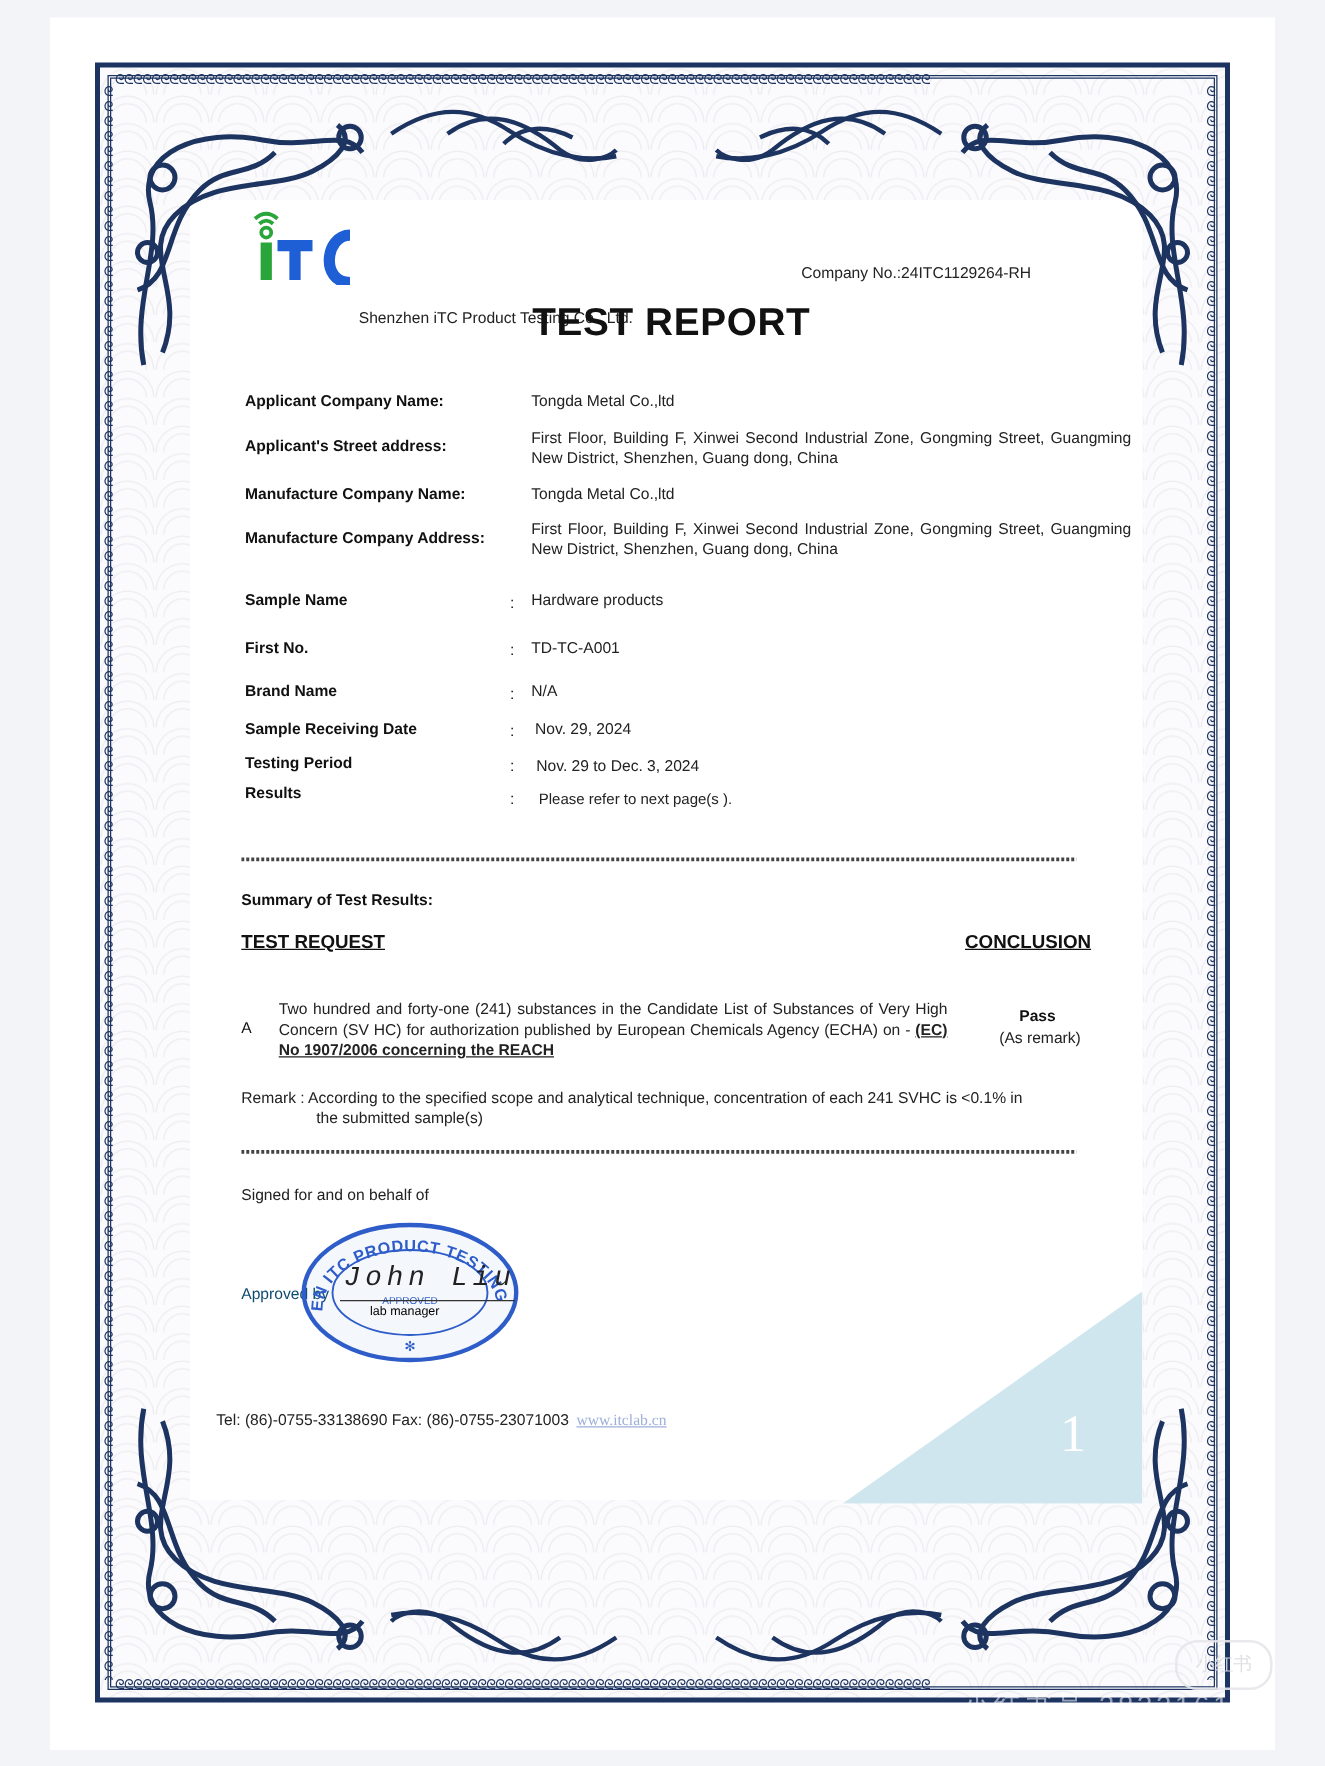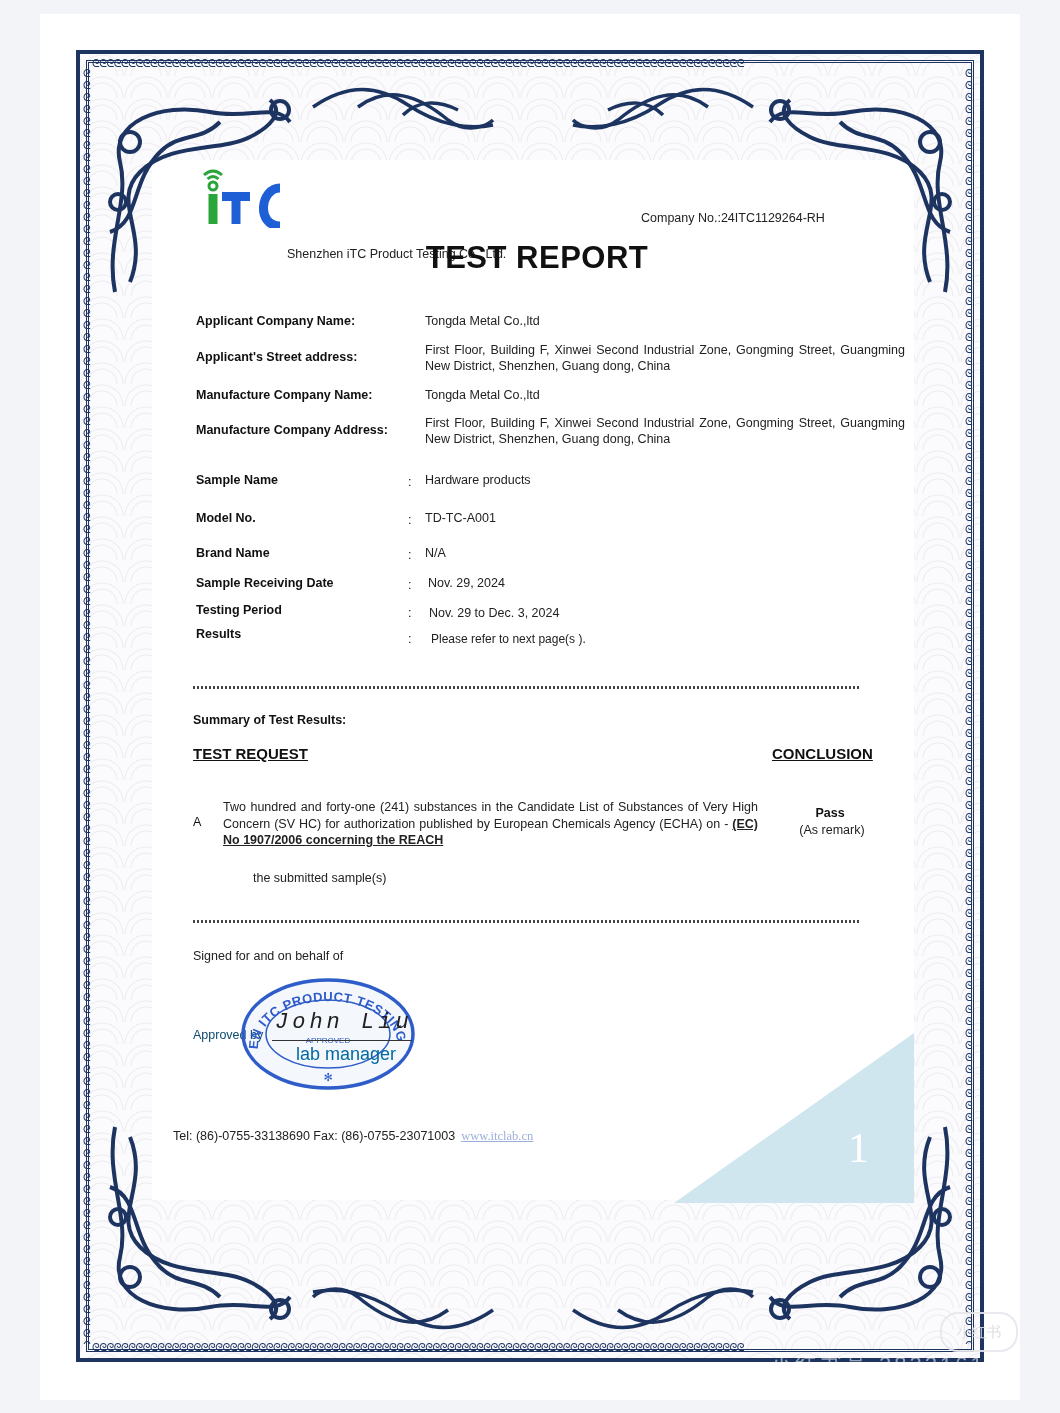--- a/index.html
+++ b/index.html
@@ -37,21 +37,21 @@
   .item-text b{text-decoration:underline;}
   .pass{position:absolute;left:790px;top:806px;width:80px;text-align:center;font-size:12.5px;font-weight:bold;}
   .asrem{position:absolute;left:790px;top:823px;width:84px;text-align:center;font-size:12.5px;color:#222;}
   .remark{position:absolute;left:193px;top:871px;width:670px;font-size:12.5px;line-height:15.5px;color:#222;}
   .remark .indent{padding-left:60px;display:block;}
   .signed{position:absolute;left:193px;top:949px;font-size:12.5px;color:#222;}
   .approved{position:absolute;left:193px;top:1028px;font-size:12.5px;color:#0c4a6e;}
   .stamp{position:absolute;left:240px;top:977px;width:176px;height:114px;}
   .sigline{position:absolute;left:272px;top:1040px;width:140px;border-top:1.5px solid #333;}
   .signature{position:absolute;left:275px;top:1010px;font-family:Liberation Mono, monospace;font-style:italic;font-size:22px;color:#222;letter-spacing:4px;}
-  .labmgr{position:absolute;left:296px;top:1044px;font-size:18px;color:#0369a1;}
+  .labmgr{position:absolute;left:296px;top:1044px;font-size:10px;color:#000000;}
   .footer{position:absolute;left:173px;top:1129px;font-size:12.5px;color:#222;}
   .footer .url{font-family:"Liberation Serif",serif;color:#9db0d8;text-decoration:underline;margin-left:6px;}
   .tri{position:absolute;left:674px;top:1033px;width:240px;height:170px;background:#cfe6ef;clip-path:polygon(100% 0,100% 100%,0 100%);}
   .pageno{position:absolute;left:848px;top:1124px;font-family:"Liberation Serif",serif;font-size:42px;color:#fff;}
   .watermark{position:absolute;left:770px;top:1350px;font-size:22px;color:rgba(255,255,255,0.55);letter-spacing:3px;}
   .wm-badge{position:absolute;left:940px;top:1312px;width:74px;height:36px;border:2px solid rgba(230,230,235,0.9);border-radius:18px;font-size:15px;color:rgba(220,220,225,0.9);text-align:center;line-height:36px;}
 </style>
 </head>
 <body>
 
@@ -140,21 +140,21 @@
 <div class="val wrap" style="top:342px">First Floor, Building F, Xinwei Second Industrial Zone, Gongming Street, Guangming New District, Shenzhen, Guang dong, China</div>
 <div class="lbl" style="top:388px">Manufacture Company Name:</div>
 <div class="val" style="top:388px">Tongda Metal Co.,ltd</div>
 <div class="lbl" style="top:423px">Manufacture Company Address:</div>
 <div class="val wrap" style="top:415px">First Floor, Building F, Xinwei Second Industrial Zone, Gongming Street, Guangming New District, Shenzhen, Guang dong, China</div>
 
 <div class="lbl" style="top:473px">Sample Name</div>
 <div class="colon" style="top:475px">:</div>
 <div class="val" style="top:473px">Hardware products</div>
 
-<div class="lbl" style="top:511px">Model No.</div>
+<div class="lbl" style="top:511px">First No.</div>
 <div class="colon" style="top:513px">:</div>
 <div class="val" style="top:511px">TD-TC-A001</div>
 
 <div class="lbl" style="top:546px">Brand Name</div>
 <div class="colon" style="top:548px">:</div>
 <div class="val" style="top:546px">N/A</div>
 
 <div class="lbl" style="top:576px">Sample Receiving Date</div>
 <div class="colon" style="top:578px">:</div>
 <div class="val" style="top:576px;left:428px">Nov. 29, 2024</div>
@@ -171,20 +171,21 @@
 
 <div class="summary">Summary of Test Results:</div>
 <div class="h-req">TEST REQUEST</div>
 <div class="h-con">CONCLUSION</div>
 <div class="item-letter">A</div>
 <div class="item-text"><span>Two hundred and forty-one (241) substances in the Candidate List of Substances of Very High Concern (SV HC) for authorization published by European Chemicals Agency (ECHA) on - </span><b>(EC) No 1907/2006 concerning the REACH</b></div>
 <div class="pass">Pass</div>
 <div class="asrem">(As remark)</div>
 
 <div class="remark">
+  <span>Remark : According to the specified scope and analytical technique, concentration of each 241 SVHC is &lt;0.1% in</span>
   <span class="indent">the submitted sample(s)</span>
 </div>
 
 <div class="dots" style="top:920px"></div>
 
 <div class="signed">Signed for and on behalf of</div>
 <div class="approved">Approved by</div>
 
 <svg class="stamp" viewBox="0 0 176 114">
   <defs>

